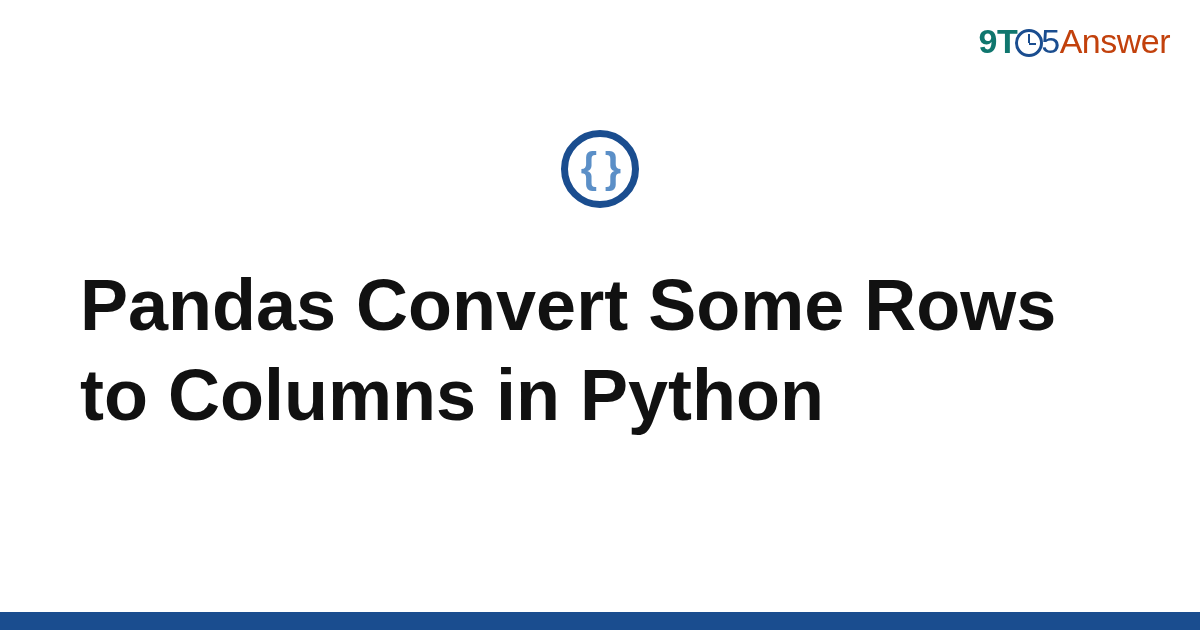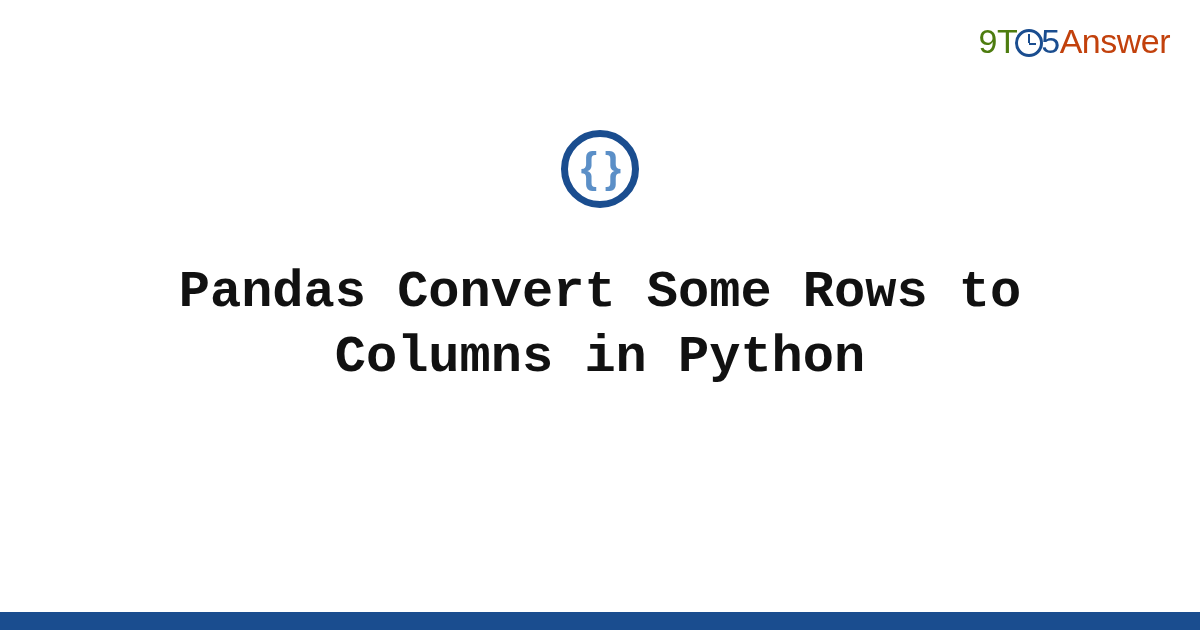--- a/index.html
+++ b/index.html
@@ -17,22 +17,22 @@
     }
     .logo {
       position: absolute;
       top: 22px;
       right: 30px;
       font-size: 34px;
       font-weight: 400;
       letter-spacing: -0.5px;
     }
     .logo-9t {
-      color: #4d7c0f;
-      font-weight: 400;
+      color: #0f766e;
+      font-weight: 700;
     }
     .logo-clock {
       display: inline-block;
       width: 28px;
       height: 28px;
       border: 3px solid #1a4d8f;
       border-radius: 50%;
       position: relative;
       vertical-align: -4px;
       margin: 0 -2px;
@@ -85,27 +85,25 @@
       letter-spacing: -2px;
       line-height: 1;
       margin-top: -2px;
     }
     .title {
       position: absolute;
       top: 260px;
       left: 50%;
       transform: translateX(-50%);
       width: 100%;
-      text-align: center;
-      font-size: 52px;
+      font-size: 72px;
       font-weight: 700;
       color: #111111;
       line-height: 1.25;
       padding: 0 80px;
-      font-family: Liberation Mono, monospace;
     }
     .bottom-bar {
       position: absolute;
       bottom: 0;
       left: 0;
       width: 100%;
       height: 18px;
       background: #1a4d8f;
     }
   </style>

